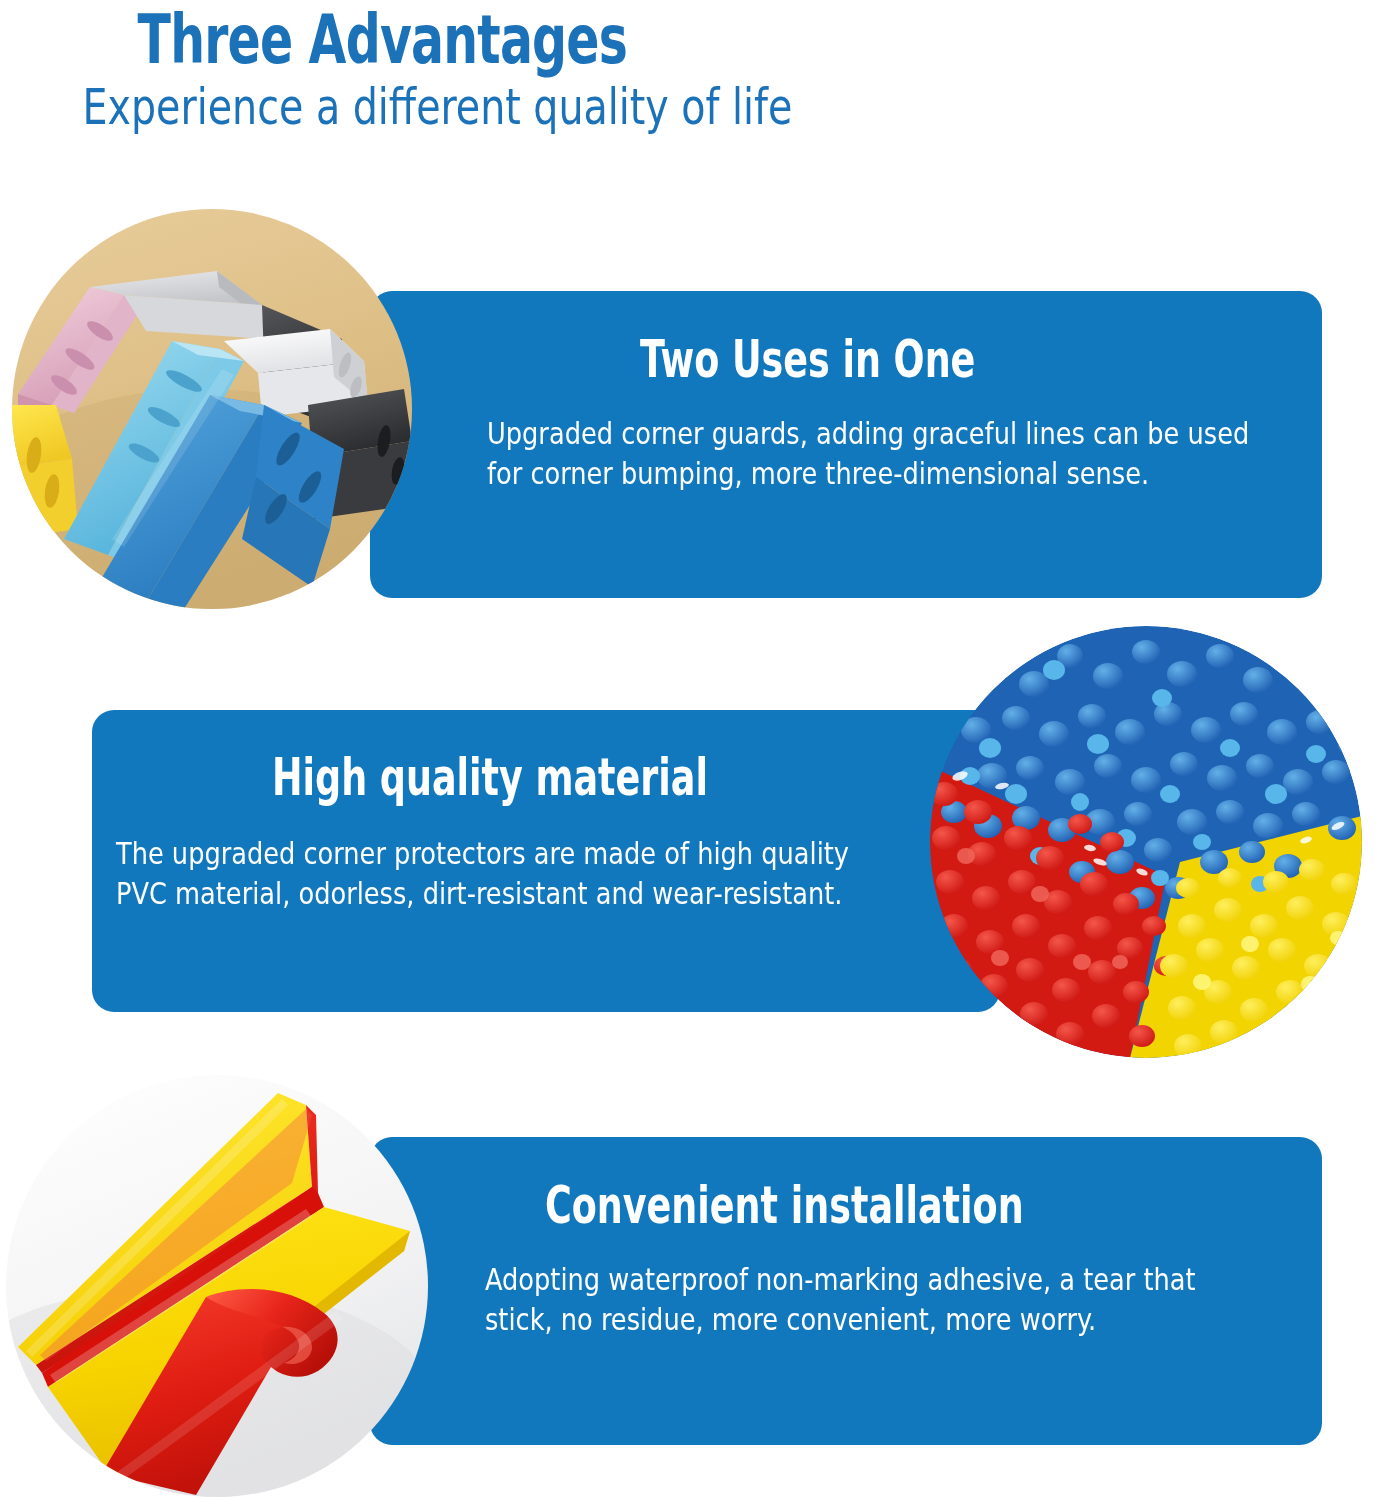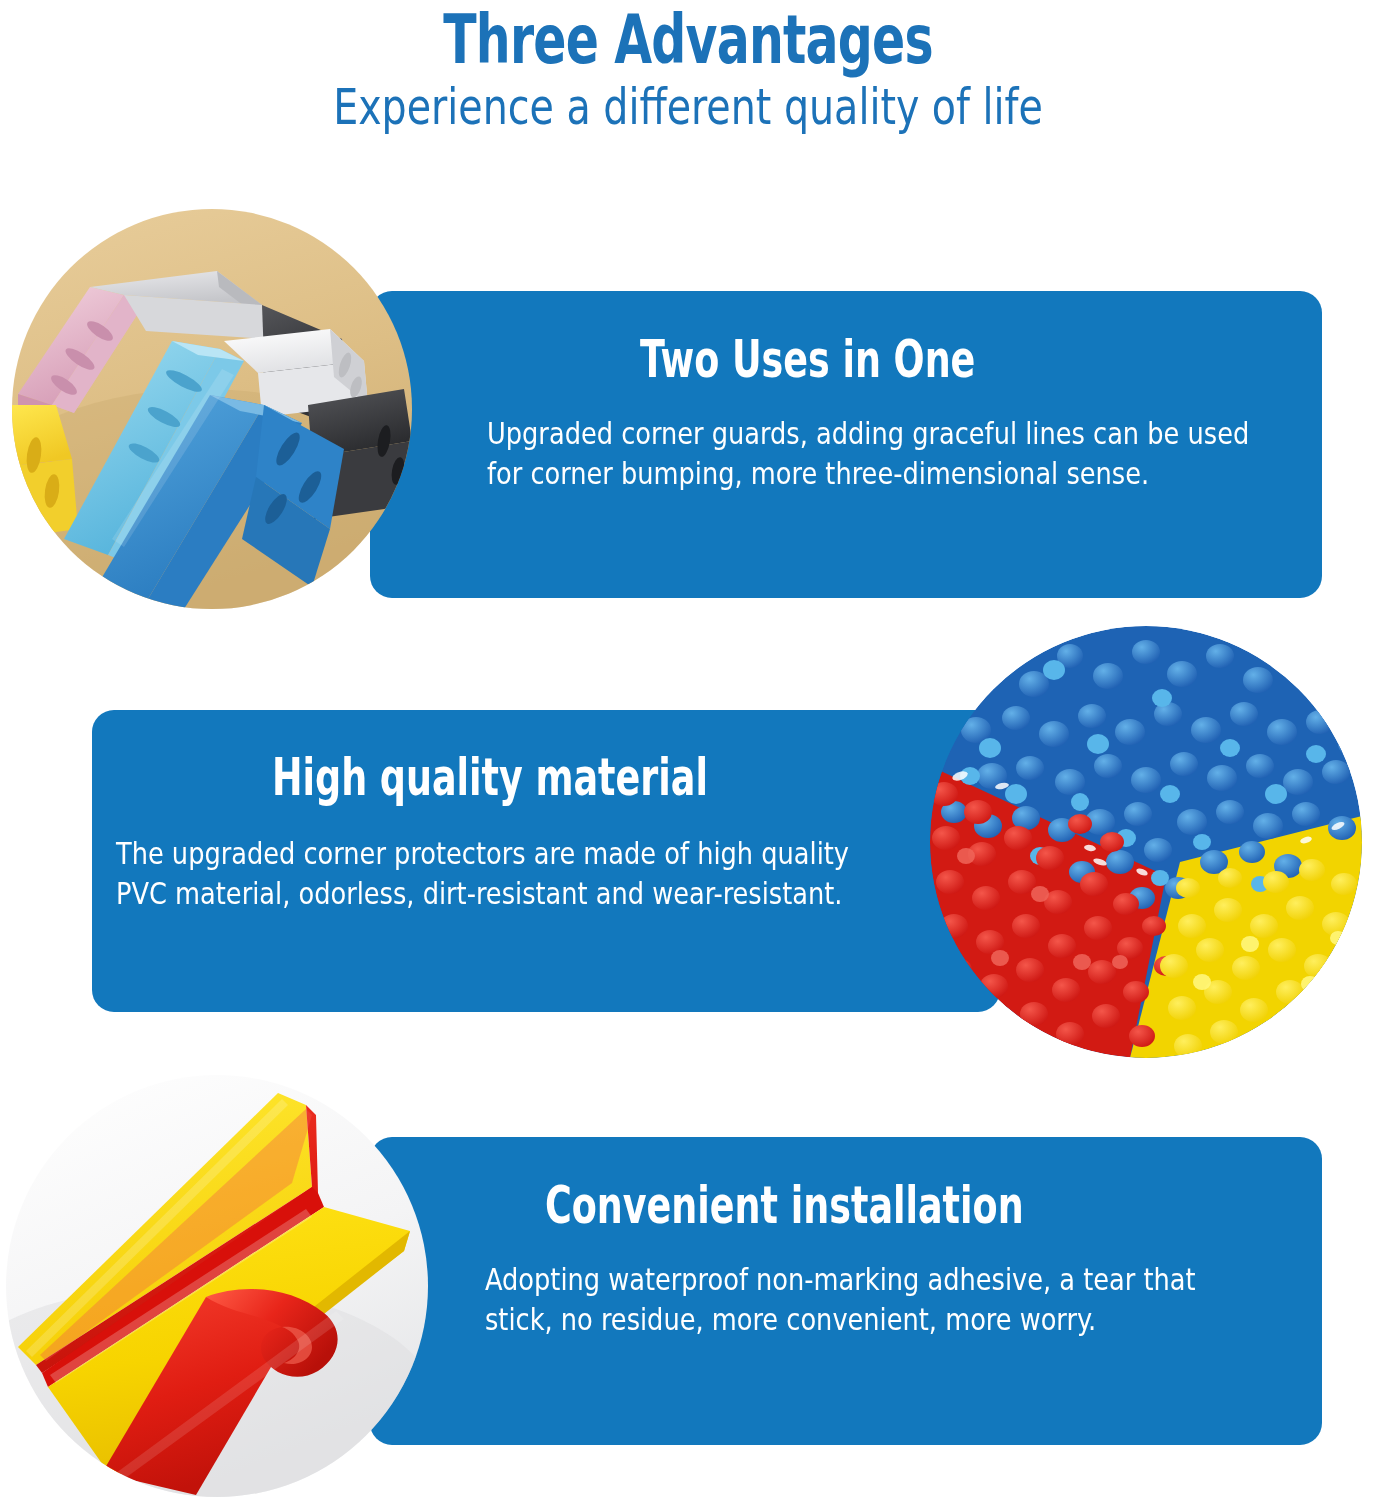--- a/index.html
+++ b/index.html
@@ -21,21 +21,21 @@
     overflow: hidden;
   }
 
   
   .header {
     position: absolute;
     top: 0;
     left: 0;
     width: 1376px;
     height: 160px;
-    text-align: center;
+    text-align: left;
     padding-top: 4px;
   }
   .header-title {
     font-family: "DejaVu Sans Condensed", "Liberation Sans Narrow", "Liberation Sans", sans-serif;
     font-weight: bold;
     font-size: 68px;
     line-height: 72px;
     letter-spacing: -1px;
     color: #1c72b8;
     transform: scaleX(0.80);

